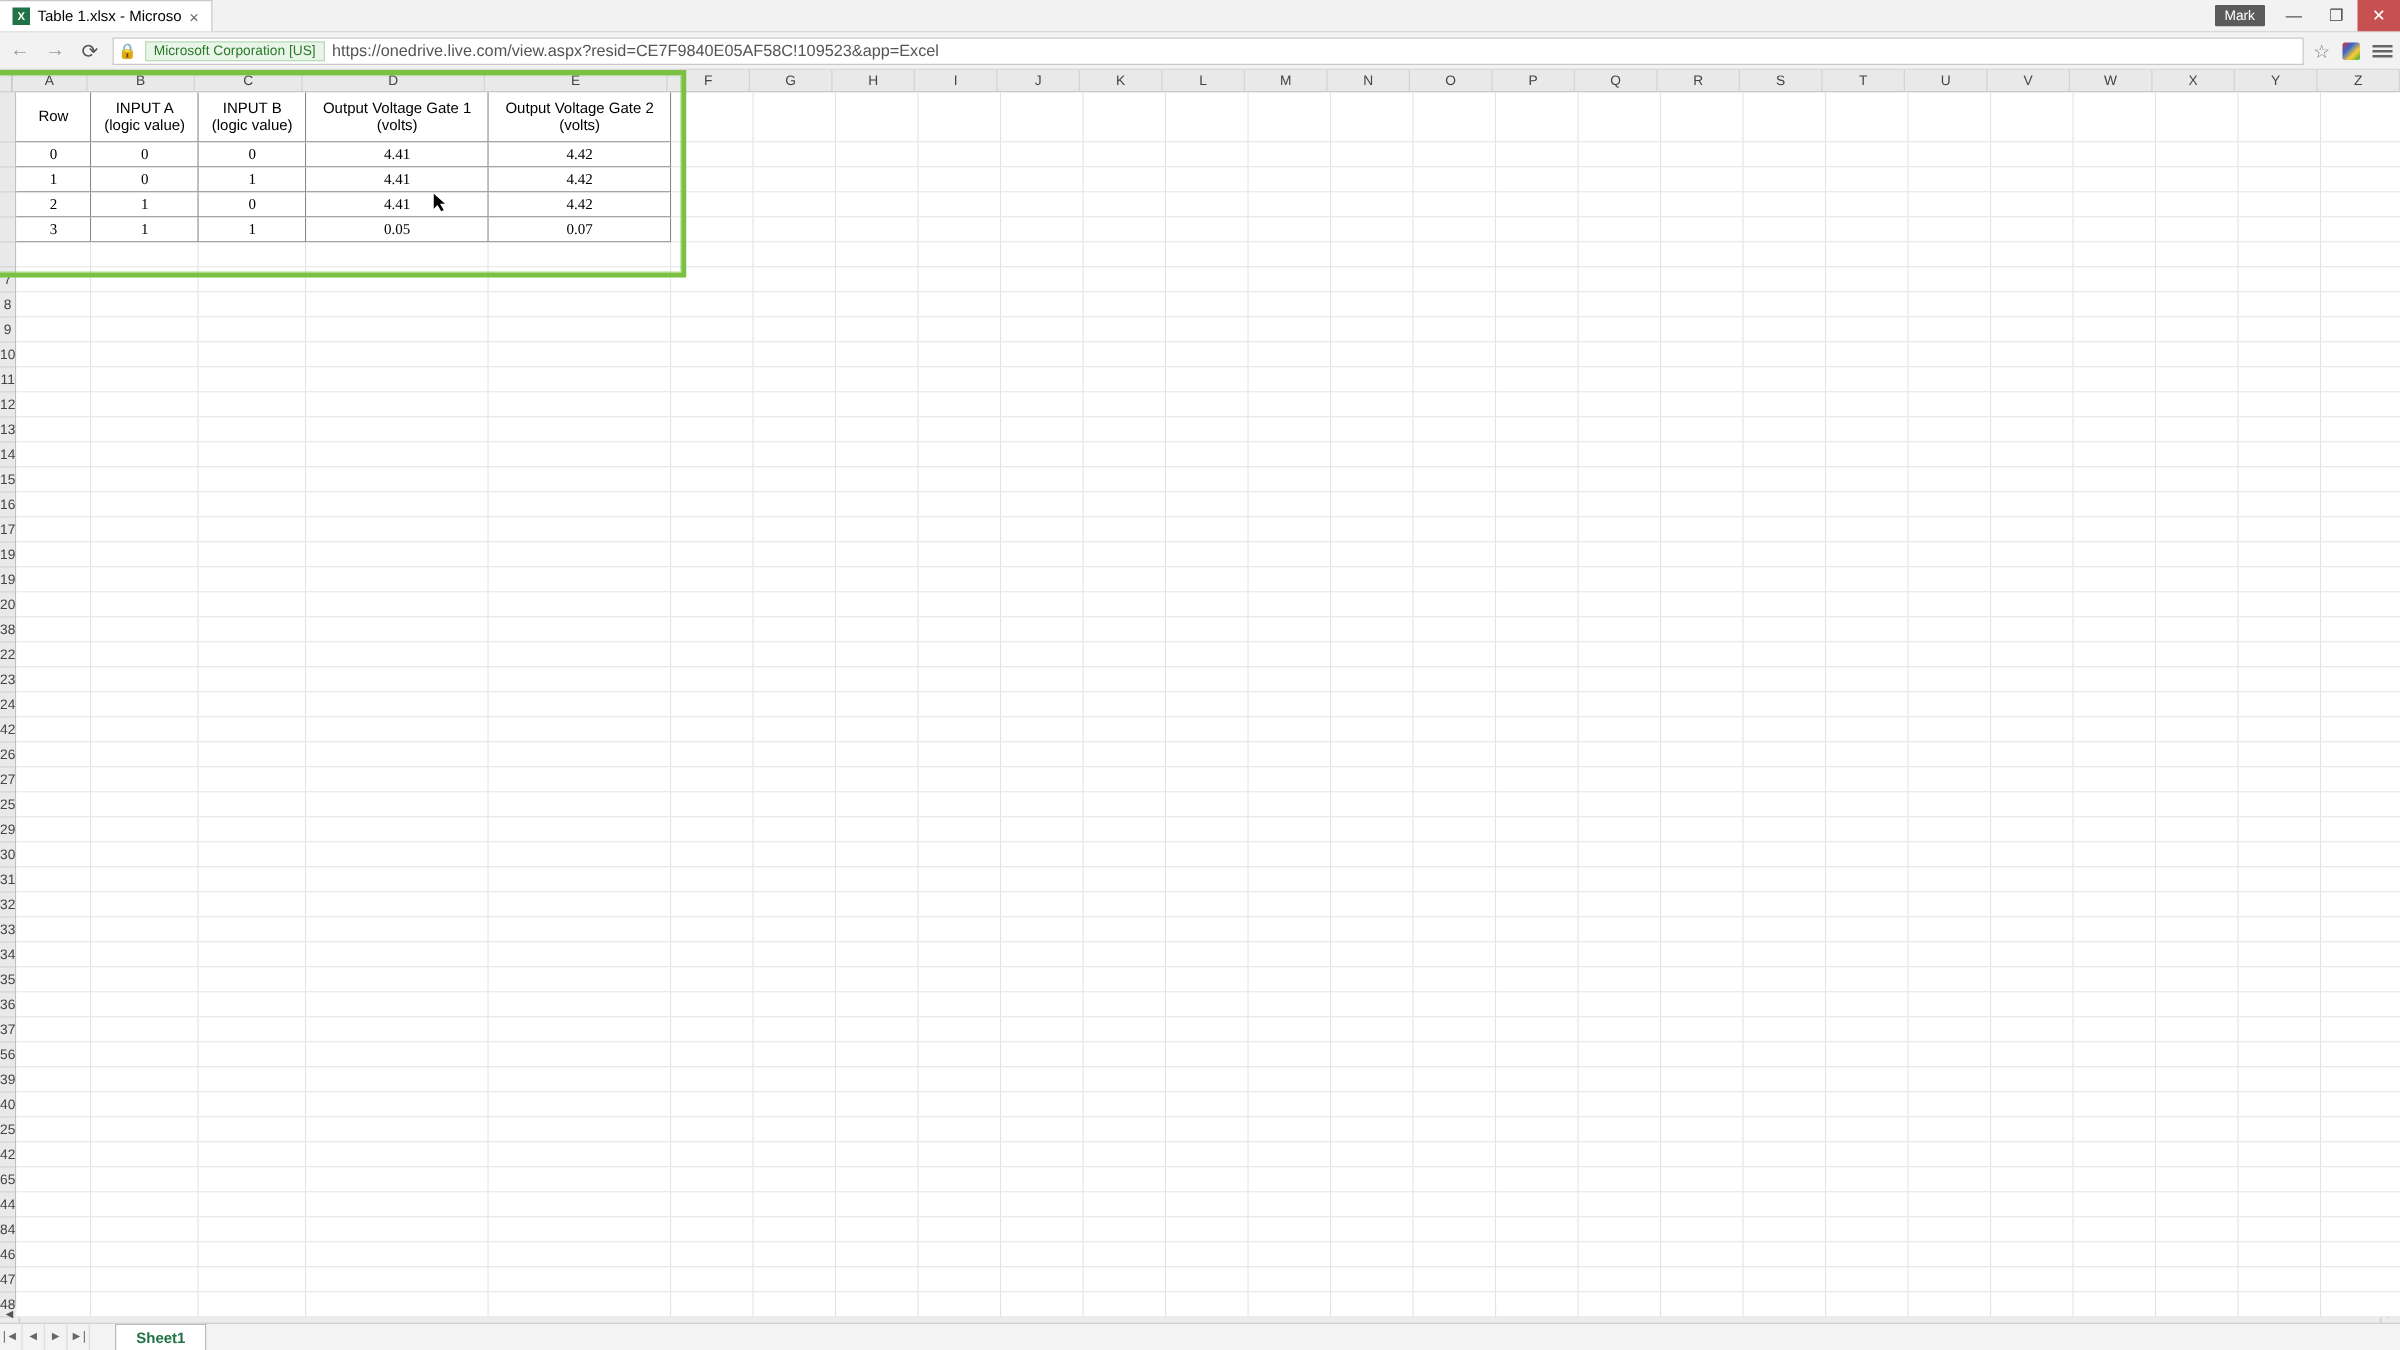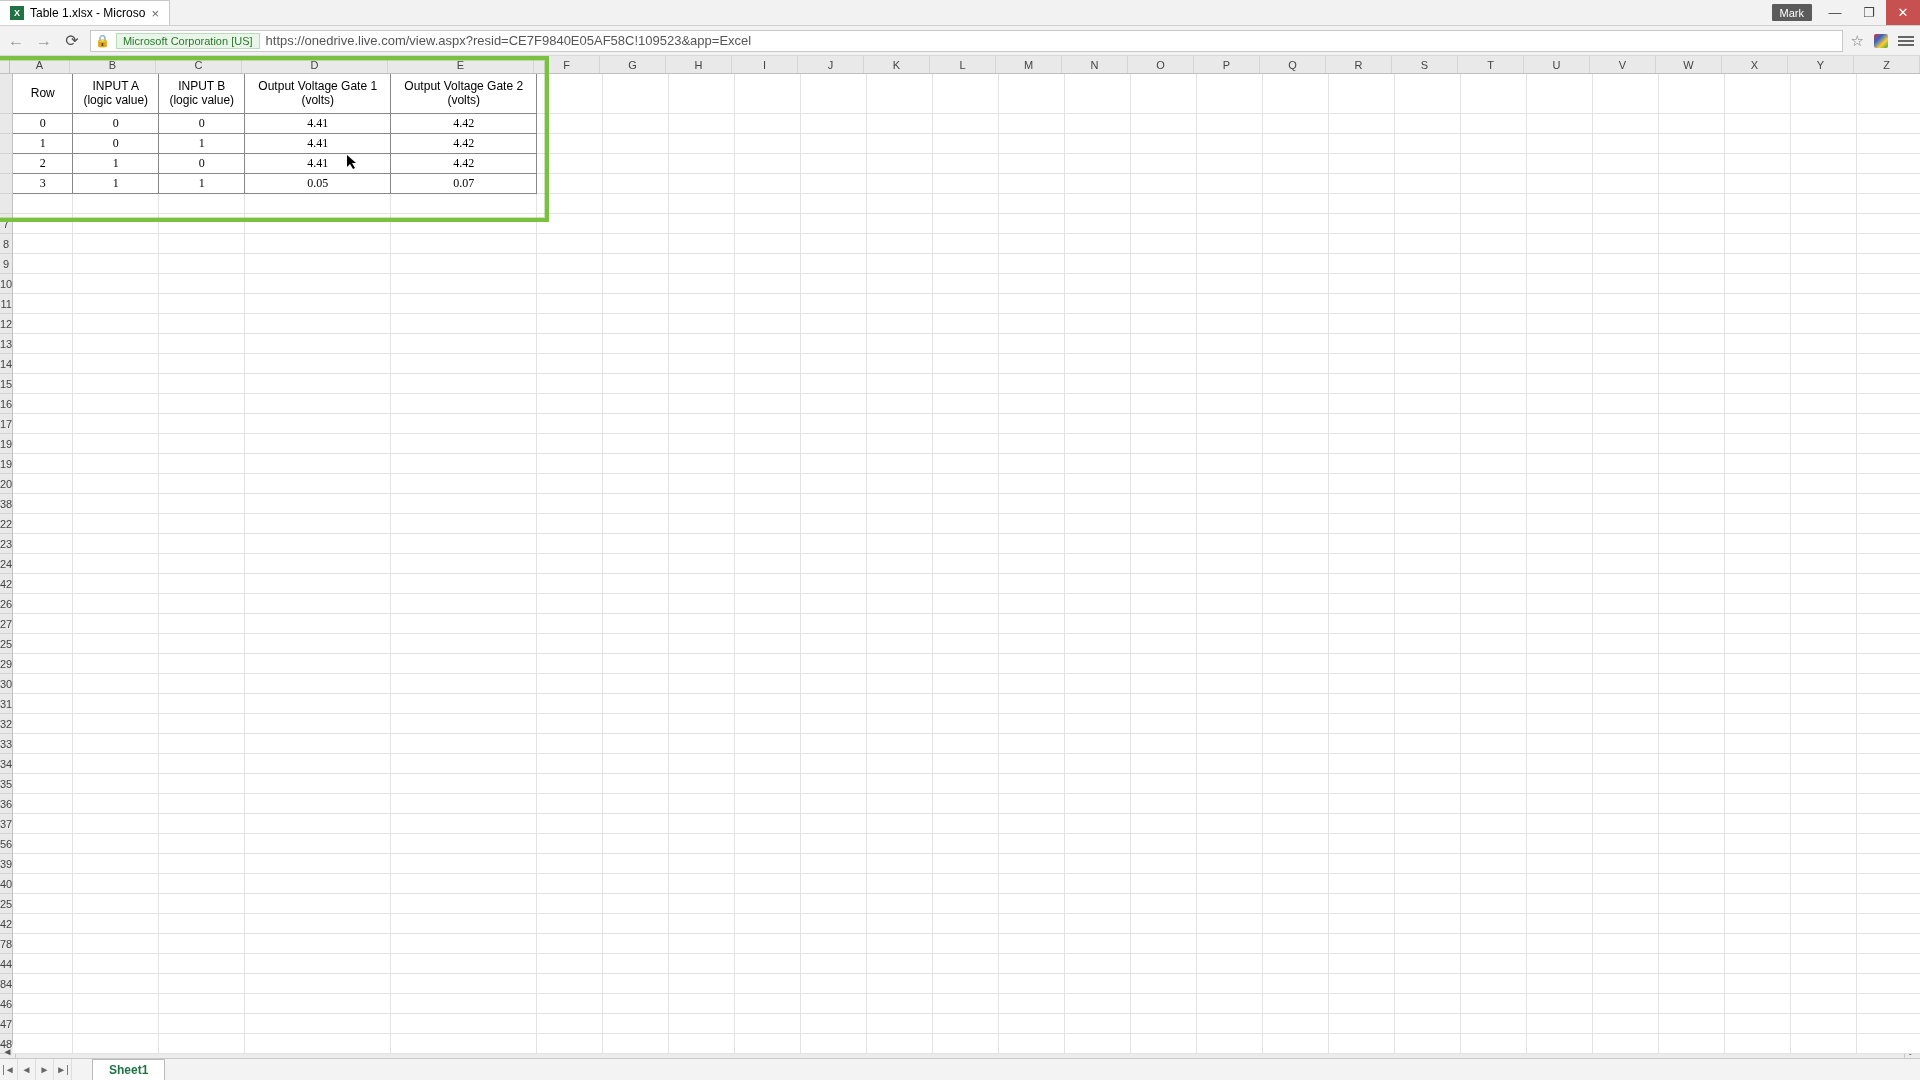--- a/index.html
+++ b/index.html
@@ -195,21 +195,21 @@
         <div class="rowh">33</div>
         <div class="rowh">34</div>
         <div class="rowh">35</div>
         <div class="rowh">36</div>
         <div class="rowh">37</div>
         <div class="rowh">56</div>
         <div class="rowh">39</div>
         <div class="rowh">40</div>
         <div class="rowh">25</div>
         <div class="rowh">42</div>
-        <div class="rowh">78</div>
+        <div class="rowh">65</div>
         <div class="rowh">44</div>
         <div class="rowh">84</div>
         <div class="rowh">46</div>
         <div class="rowh">47</div>
         <div class="rowh">48</div>
       </div>
     <div class="cells" id="cells">
 
       <div class="hlbox" id="hlbox" style="left: -26px; top: -18px; width: 562px; height: 166px;"></div>
       <div class="cursor-overlay" id="cursorOv" style="left: 332px; top: 80px;">

